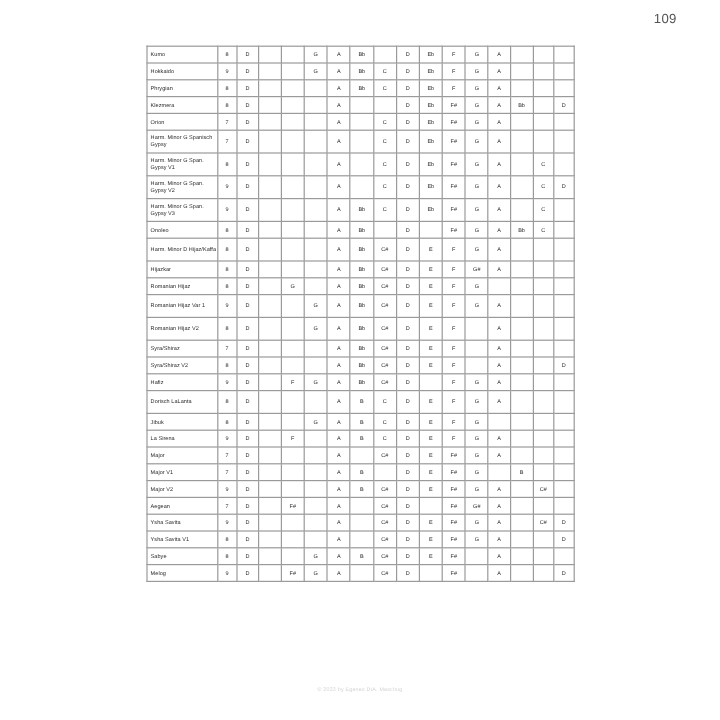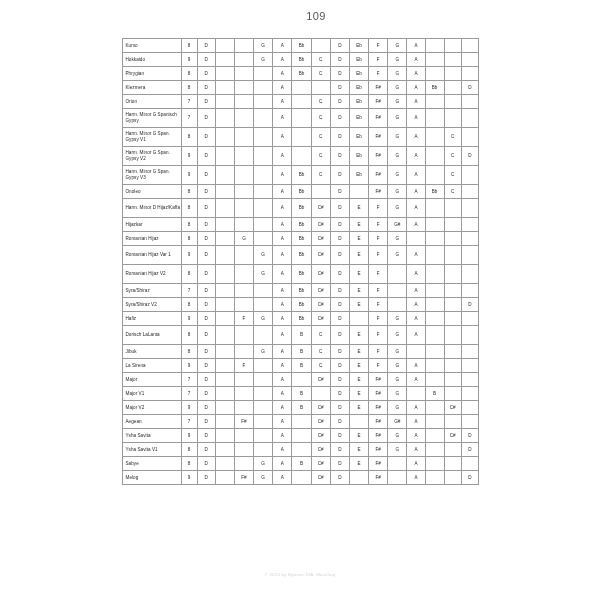--- a/index.html
+++ b/index.html
@@ -16,21 +16,21 @@
     width: 600px;
     height: 600px;
     background: #ffffff;
     overflow: hidden;
   }
   #page-number {
     position: absolute;
     top: 10px;
     left: 0;
     width: 564px;
-    text-align: center;
+    text-align: right;
     padding-left: 68px;
     font-size: 11px;
     color: #555555;
     letter-spacing: 0.3px;
   }
   #table-wrap {
     position: absolute;
     left: 122px;
     top: 38px;
     width: 357px;

